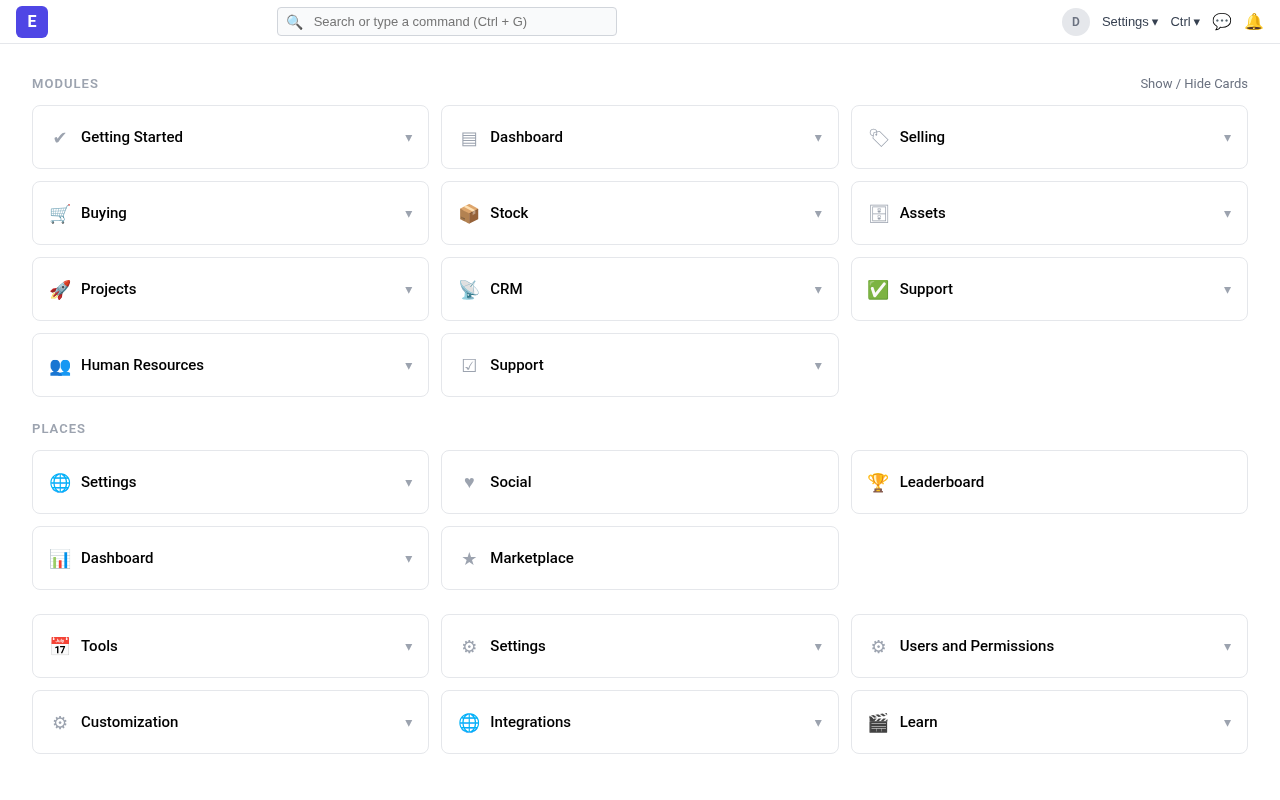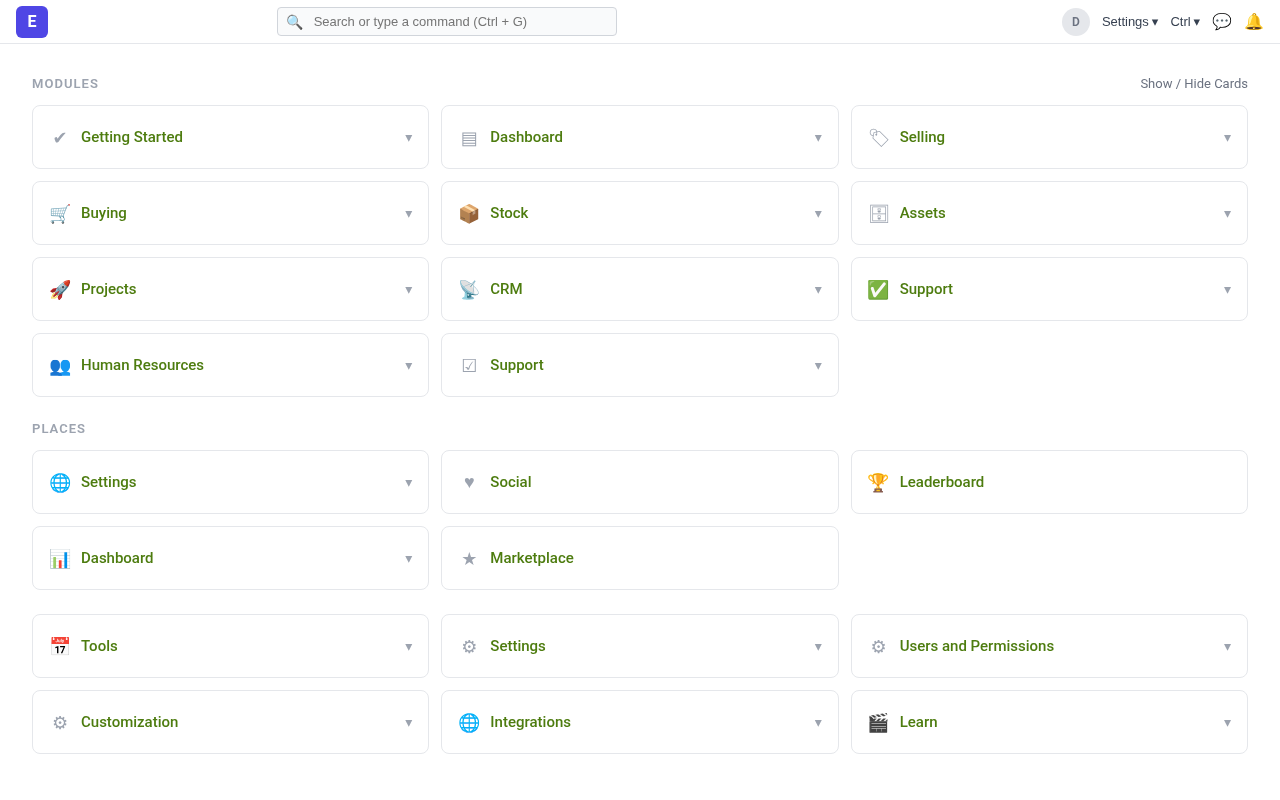--- a/index.html
+++ b/index.html
@@ -107,21 +107,21 @@
       background: #fff;
       transition: background 0.15s;
     }
     .card-left {
       display: flex; align-items: center; gap: 10px;
     }
     .card-icon {
       font-size: 18px; color: #9ca3af; width: 22px; text-align: center;
     }
     .card-label {
-      font-size: 15px; font-weight: 500; color: #4d7c0f;
+      font-size: 15px; font-weight: 500; color: #000000;
     }
     .card-chevron {
       font-size: 14px; color: #9ca3af;
     }
 
     
     .section-gap { margin-top: 12px; }
   </style>
 </head>
 <body>

